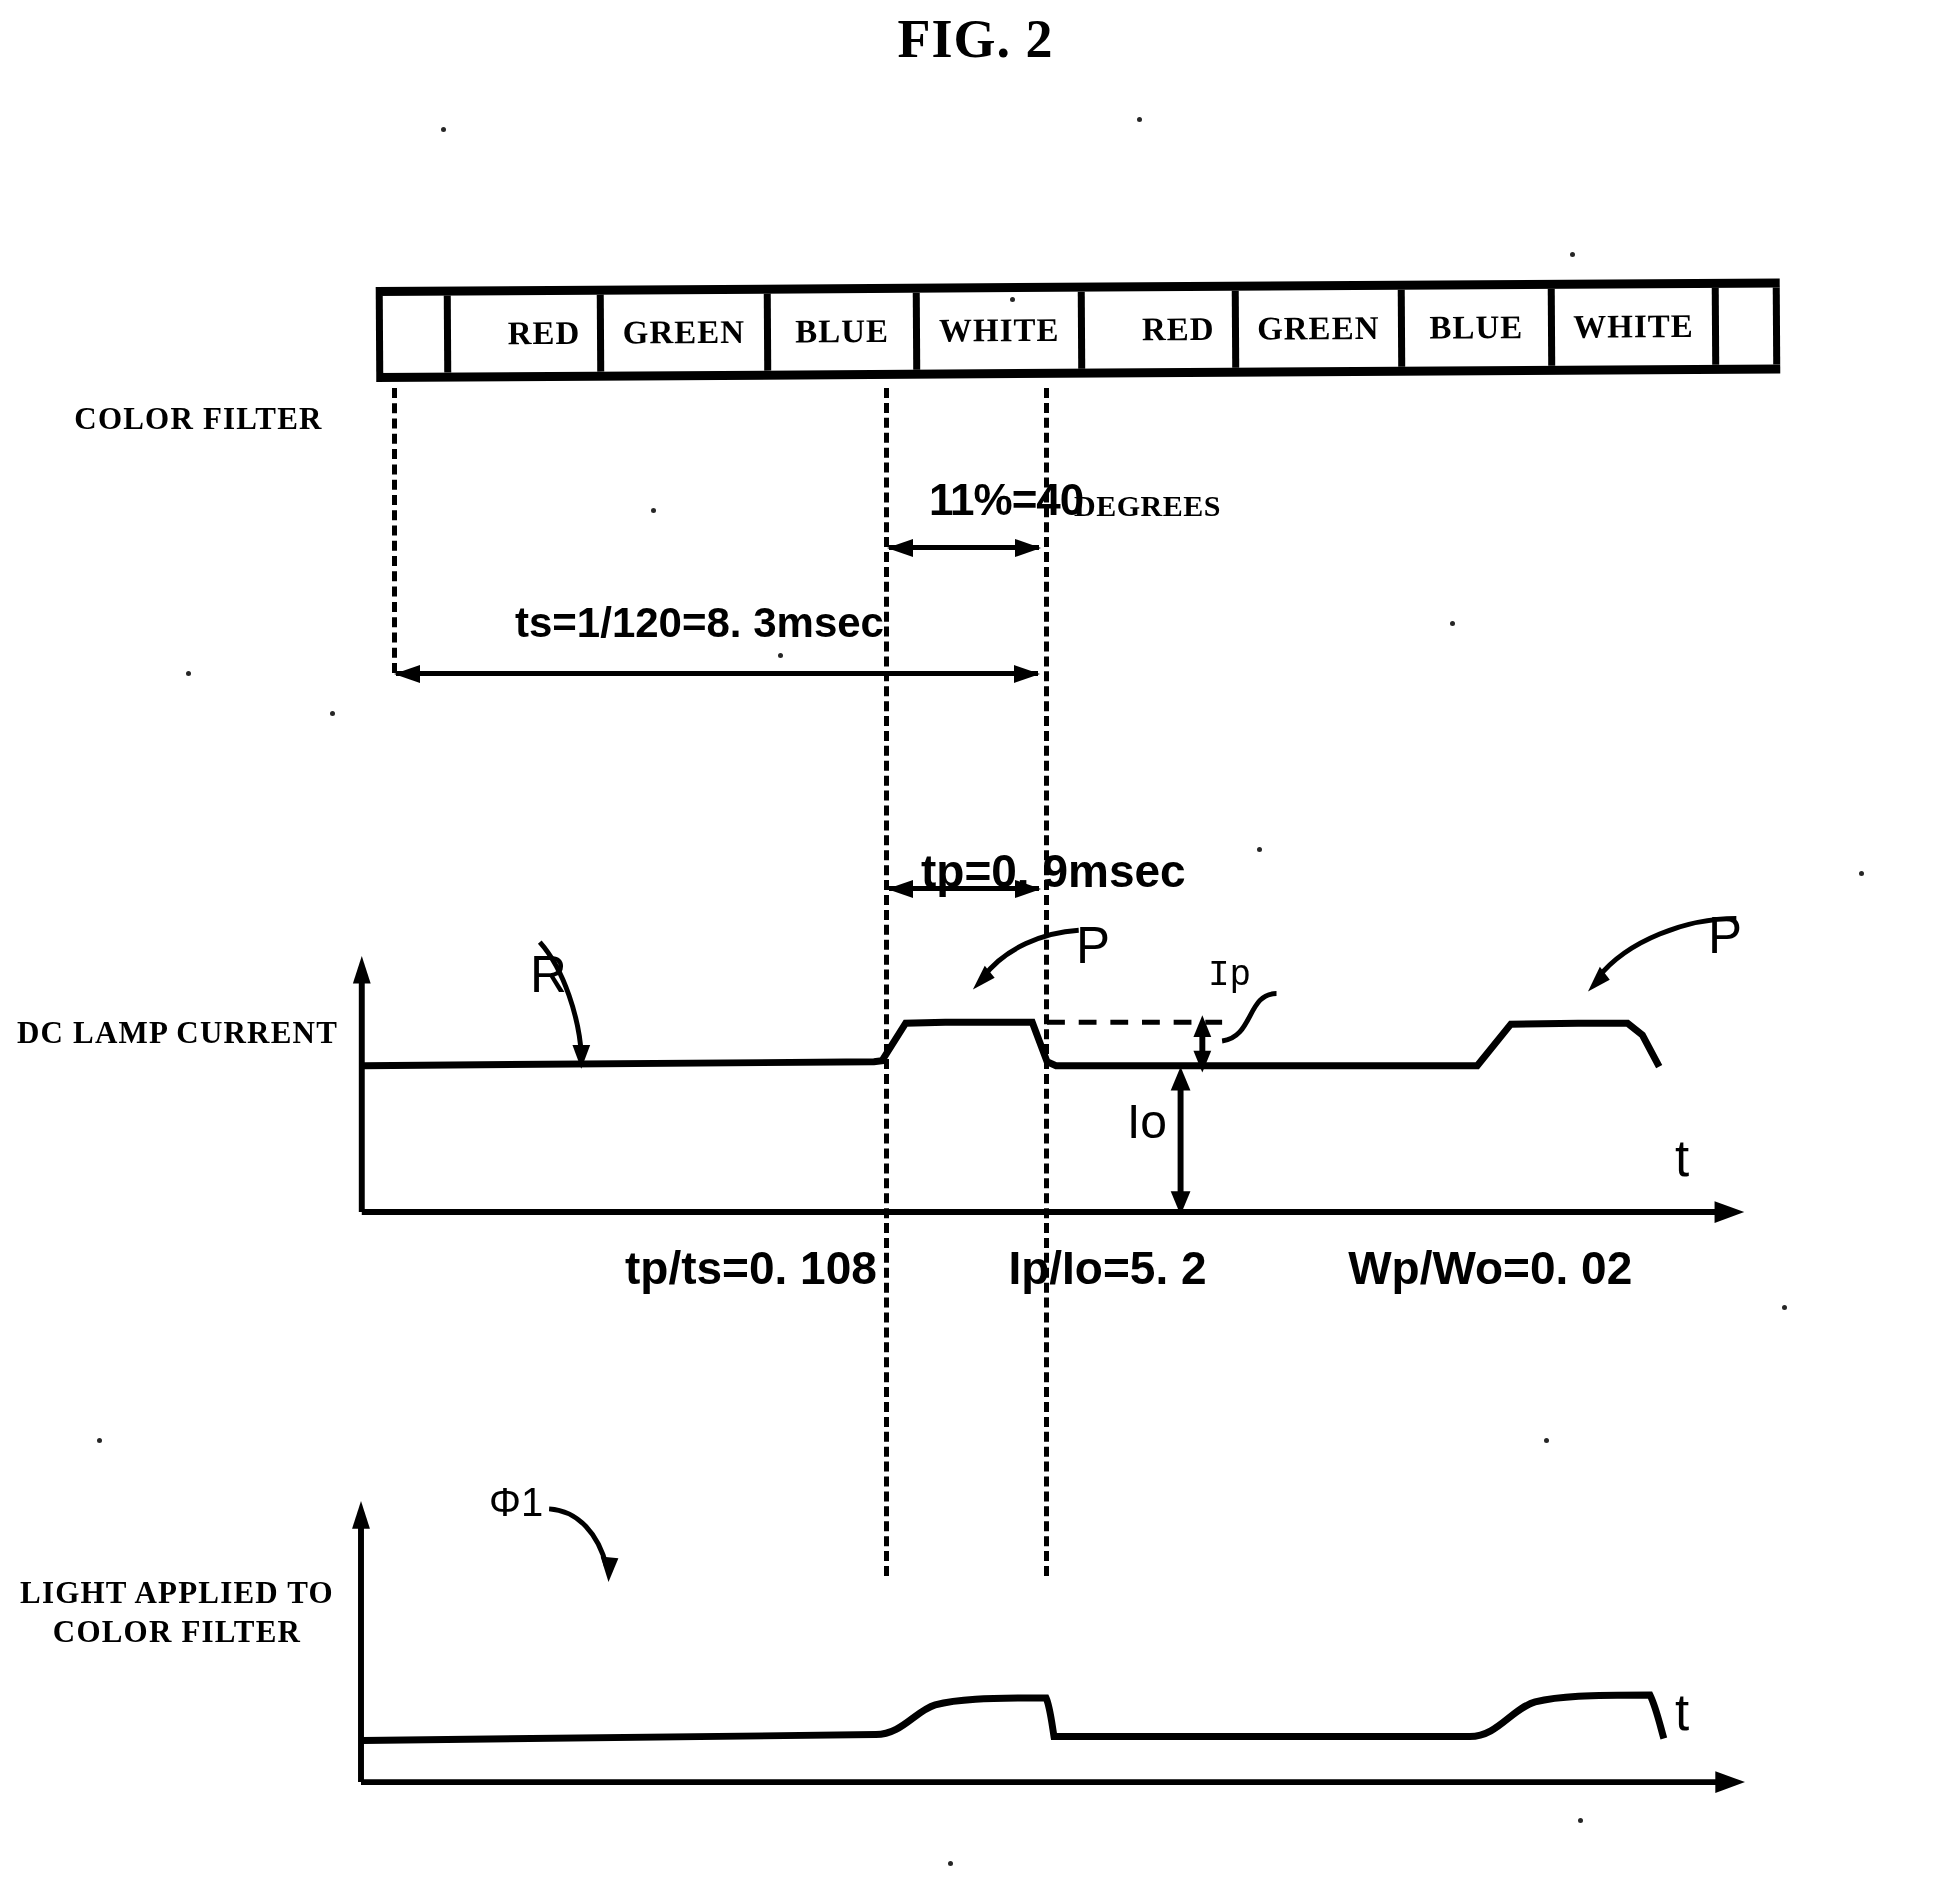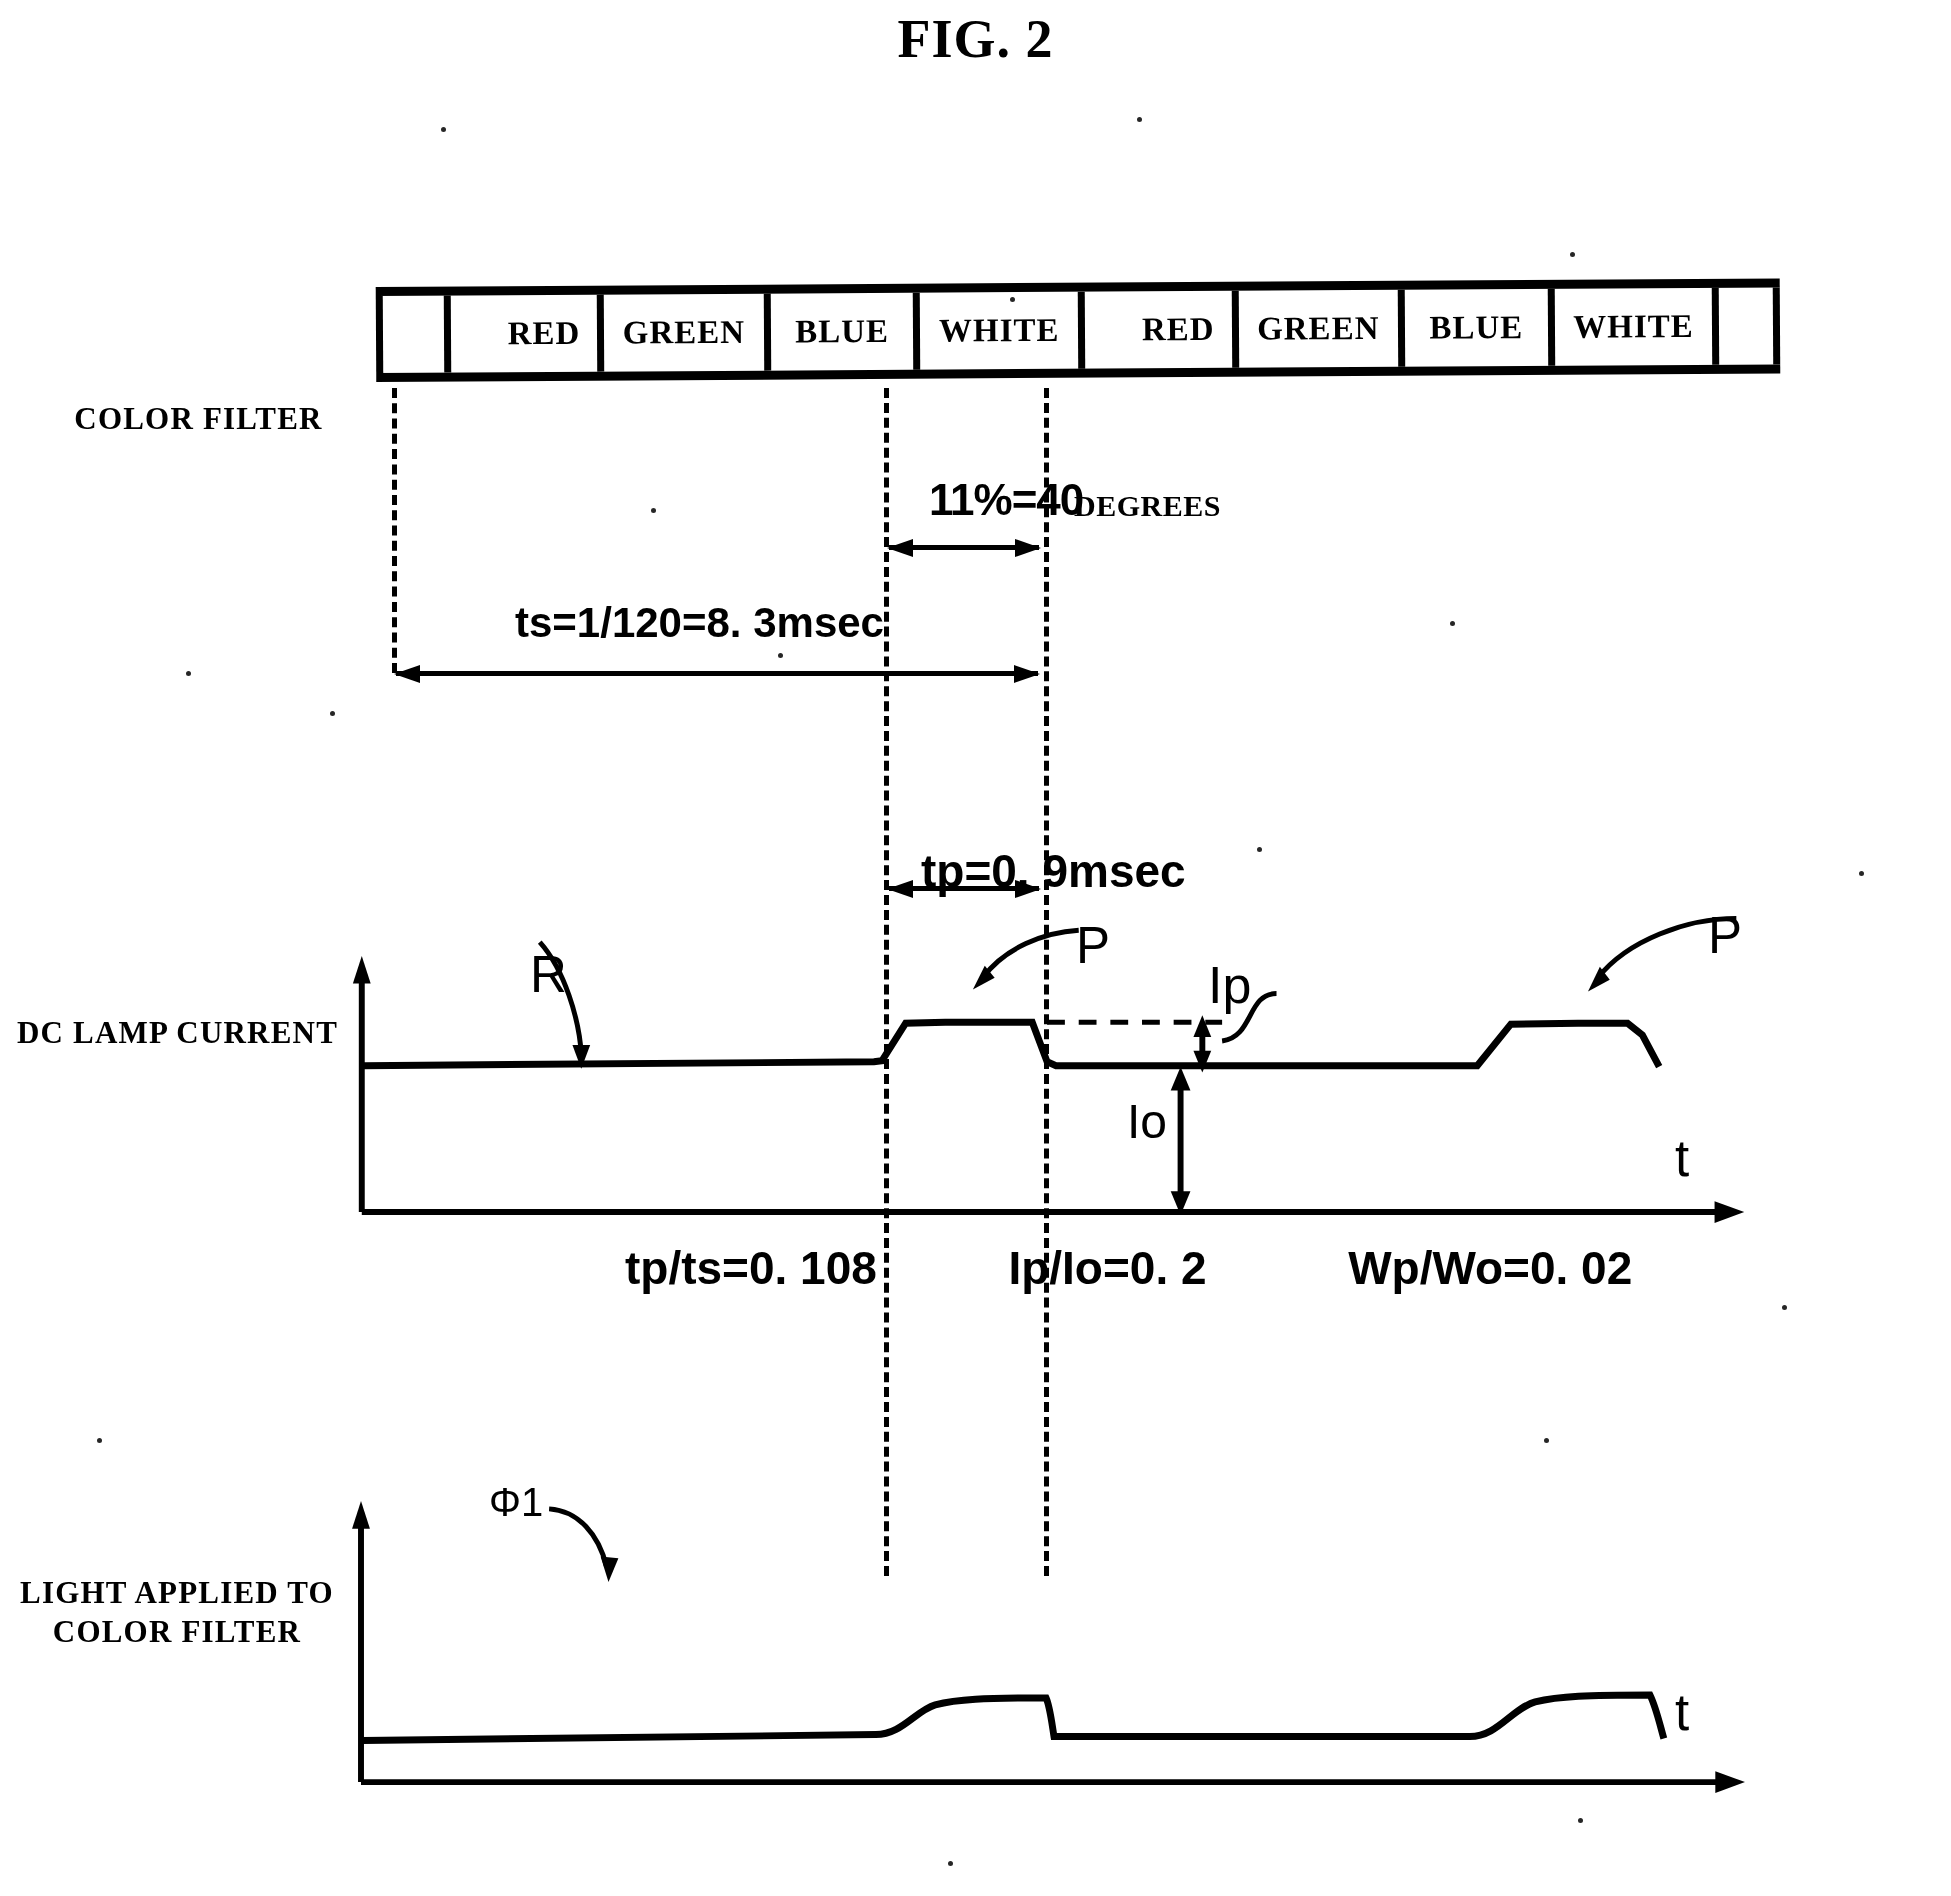--- a/index.html
+++ b/index.html
@@ -133,21 +133,21 @@
   
   .callout {
     position: absolute;
     font-family: "Liberation Sans", sans-serif;
     font-size: 51px;
     font-weight: normal;
   }
   #callout-R      { left: 530px;  top: 945px; }
   #callout-P1     { left: 1076px; top: 916px; }
   #callout-P2     { left: 1708px; top: 906px; }
-  #callout-Ip     { left: 1208px; top: 955px; font-size: 52px; }
+  #callout-Ip     { left: 1208px; top: 955px; font-size: 36px; font-family: Liberation Mono, monospace; }
   #callout-Io     { left: 1127px; top: 1094px; font-size: 48px; }
   #callout-phi1   { left: 489px;  top: 1480px; font-size: 40px; }
 
   .axis-t {
     position: absolute;
     font-family: "Liberation Sans", sans-serif;
     font-size: 51px;
   }
   #t-dc    { left: 1675px; top: 1129px; }
   #t-light { left: 1675px; top: 1683px; }
@@ -272,21 +272,21 @@
 <div class="callout" id="callout-R">R</div>
 <div class="callout" id="callout-P1">P</div>
 <div class="callout" id="callout-P2">P</div>
 <div class="callout" id="callout-Ip">Ip</div>
 <div class="callout" id="callout-Io">Io</div>
 <div class="axis-t" id="t-dc">t</div>
 
 <div class="ann" id="ann-ratios">
   <span>tp/ts=0. 108</span>
   <span class="gap1"></span>
-  <span>Ip/Io=0. 2</span>
+  <span>Ip/Io=5. 2</span>
   <span class="gap2"></span>
   <span>Wp/Wo=0. 02</span>
 </div>
 
 <div class="wave-panel" id="panel-light">
   <svg width="1406" height="297" viewBox="0 0 1420 300">
     <g>
       <line x1="10" y1="30" x2="10" y2="290" stroke="#000" stroke-width="6"></line>
       <polygon points="10,6 1,34 19,34" fill="#000"></polygon>
     </g>

